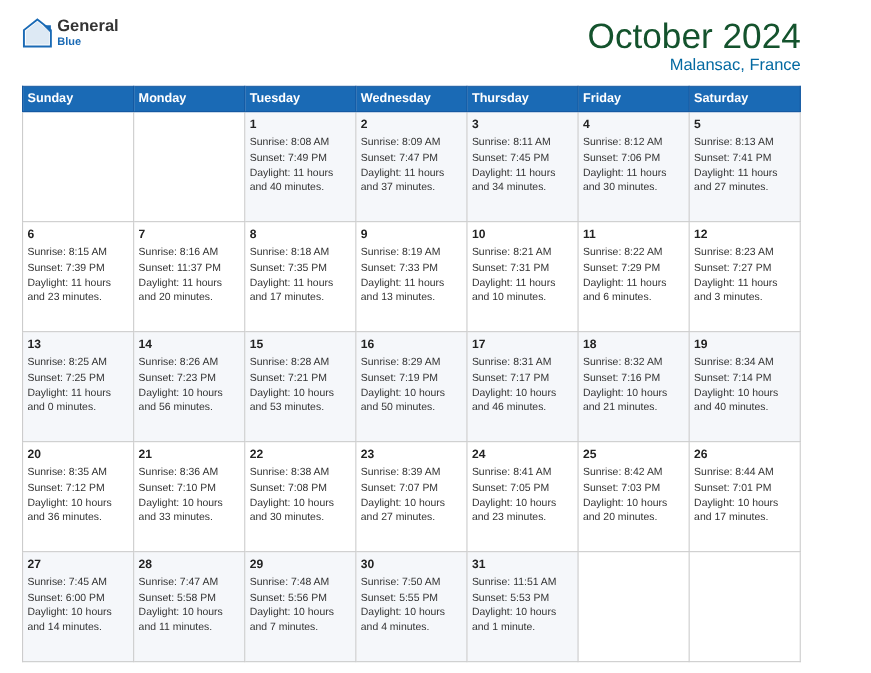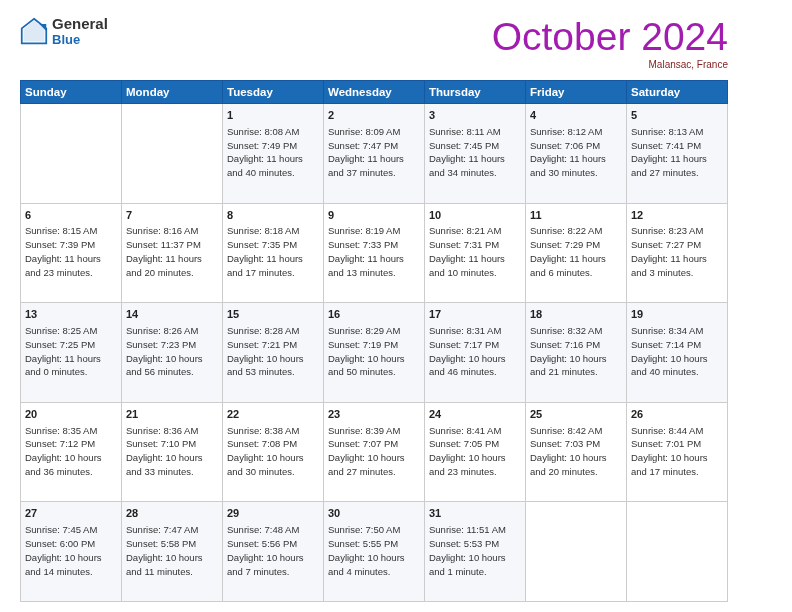--- a/index.html
+++ b/index.html
@@ -32,40 +32,40 @@
       display: flex;
       flex-direction: column;
       line-height: 1.1;
     }
     .logo-general {
       font-size: 15px;
       font-weight: bold;
       color: #333;
     }
     .logo-blue {
-      font-size: 13px;
+      font-size: 10px;
       font-weight: bold;
       color: #1a6ab5;
     }
     .logo-icon {
       width: 28px;
       height: 28px;
     }
     .title-block {
       text-align: right;
     }
     .month-title {
-      font-size: 39px;
+      font-size: 32px;
       font-weight: 300;
-      color: #a21caf;
+      color: #14532d;
       line-height: 1.1;
     }
     .subtitle {
-      font-size: 10px;
-      color: #7f1d1d;
+      font-size: 15px;
+      color: #0369a1;
     }
     .calendar {
       flex: 1;
       border-collapse: collapse;
       width: 100%;
       table-layout: fixed;
     }
     .calendar thead th {
       background: #1a6ab5;
       color: #fff;

